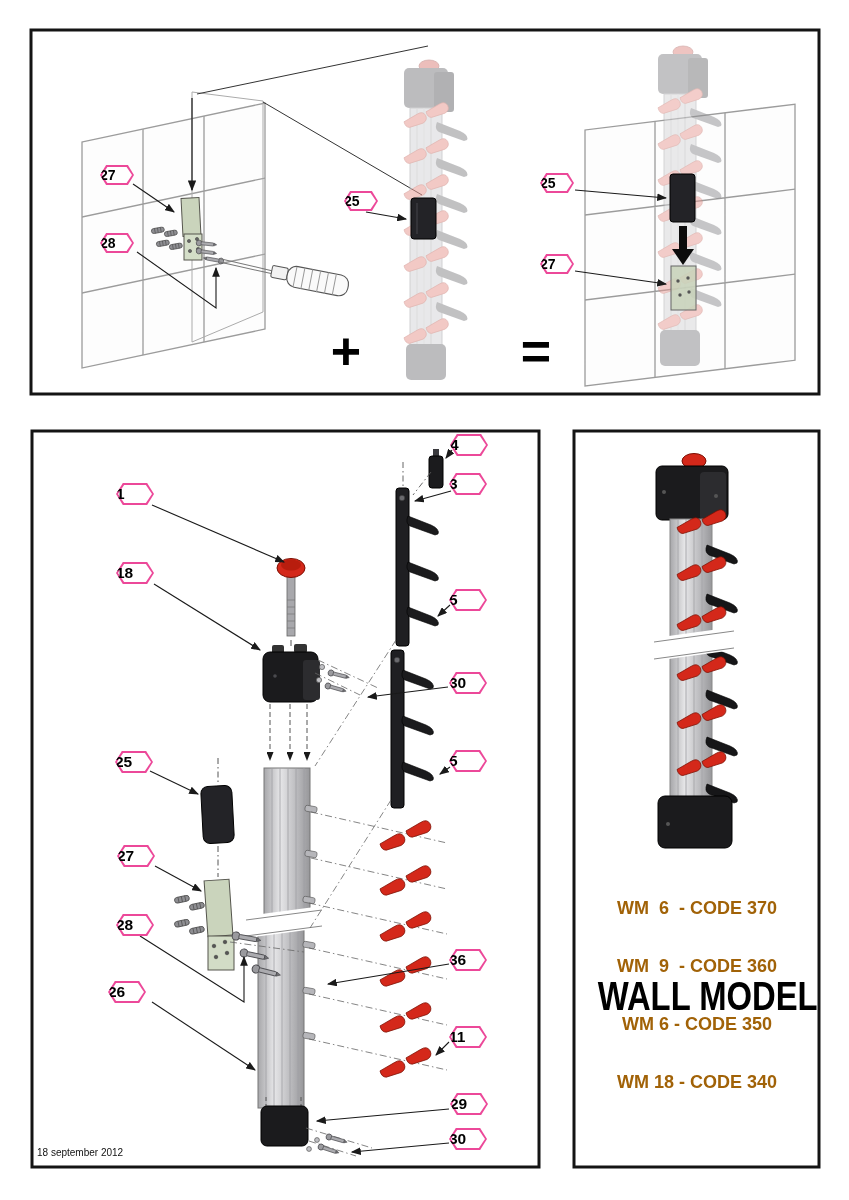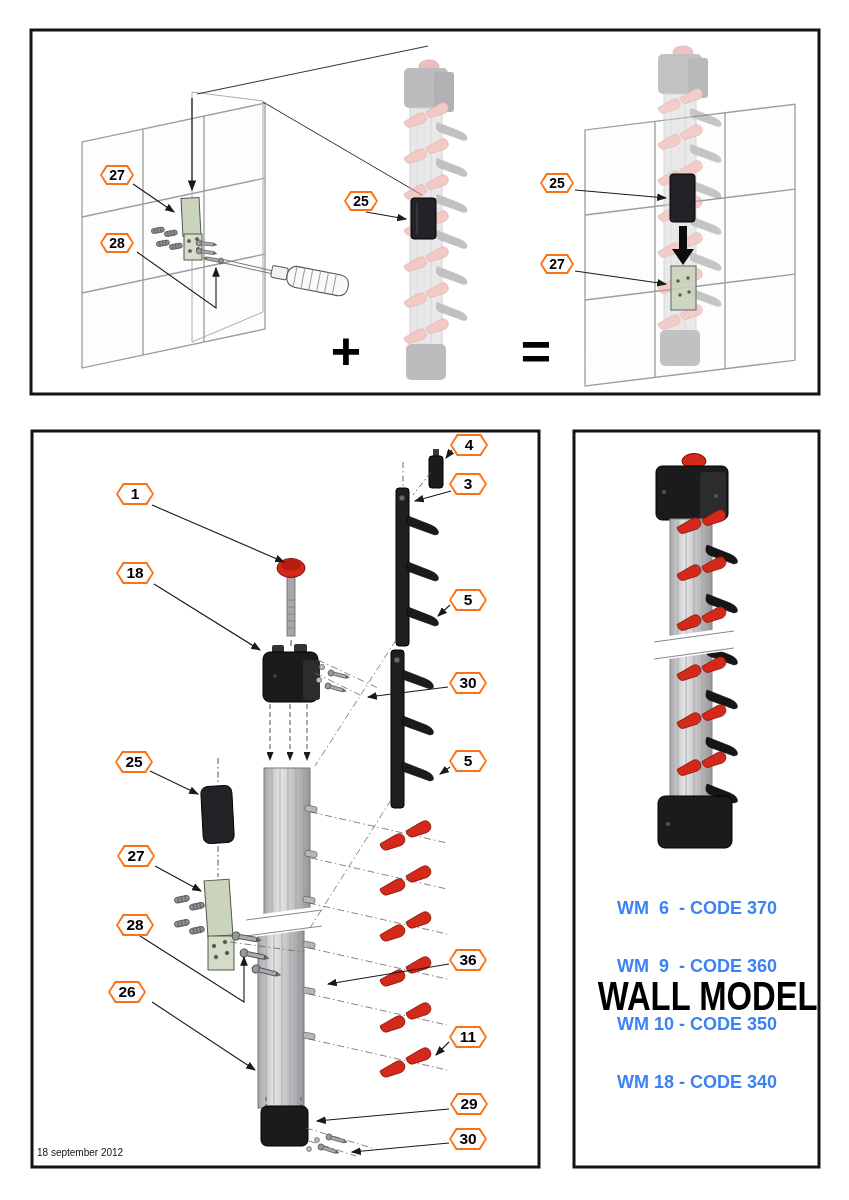--- a/index.html
+++ b/index.html
@@ -4,37 +4,37 @@
 <style>
   :root { --hexclip: polygon(18% 0%, 82% 0%, 100% 50%, 82% 100%, 18% 100%, 0% 50%); }
   * { box-sizing: border-box; }
   html,body { margin:0; padding:0; background:#fff; }
   .page {
     position:relative; width:849px; height:1200px; background:#fff;
     font-family:"Liberation Sans", sans-serif; color:#111; overflow:hidden;
   }
   svg.art { position:absolute; left:0; top:0; }
   .hex {
-    position:absolute; clip-path:var(--hexclip); background:#f97316;
-    display:flex; align-items:center; justify-content:center;
+    position:absolute; clip-path:var(--hexclip); background:#ec4899;
+    display:flex; align-items:center; 
   }
   .hex-in { position:absolute; inset:2px; clip-path:var(--hexclip); background:#fff; }
   .hex span { position:relative; z-index:1; font-weight:bold; color:#000; line-height:1; }
   .hex.big { width:38px; height:22px; }
   .hex.big span { font-size:15.5px; }
   .hex.small { width:34px; height:20px; }
   .hex.small span { font-size:14px; }
   .opsign {
     position:absolute; width:60px; height:58px; line-height:58px; text-align:center;
     font-size:52px; font-weight:bold; color:#000;
   }
   .codes {
     position:absolute; left:581px; top:860px; width:232px;
     font-size:18px; font-weight:bold; line-height:19.4px;
-    white-space:pre; text-align:center; color:#3b82f6;
+    white-space:pre; text-align:center; color:#a16207;
   }
   .codes div { height:19.4px; }
   .model-title {
     position:absolute; left:576px; top:974px; width:242px; height:42px;
     font-size:40px; font-weight:bold; text-align:center; color:#000;
     transform:scaleX(0.82); transform-origin:center; white-space:nowrap;
   }
   .date {
     position:absolute; left:37px; top:1147px; font-size:10px; color:#111;
   }
@@ -452,21 +452,21 @@
       <div class="hex-in"></div>
       <span>30</span>
     </div>
 
 <div class="opsign" style="left:316px;top:322px;">+</div>
 <div class="opsign" style="left:506px;top:322px;">=</div>
 
 <div class="codes">
   <div>WM  6  - CODE 370</div>
   <div>WM  9  - CODE 360</div>
-  <div>WM 10 - CODE 350</div>
+  <div>WM 6 - CODE 350</div>
   <div>WM 18 - CODE 340</div>
 </div>
 
 <div class="model-title">WALL MODEL</div>
 
 <div class="date">18 september 2012</div>
 
 </div>
 
 </body></html>

